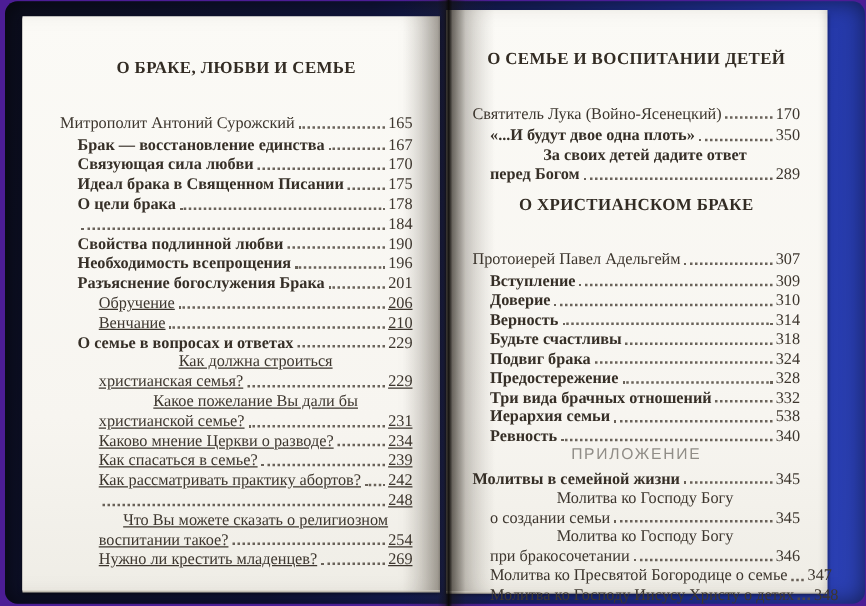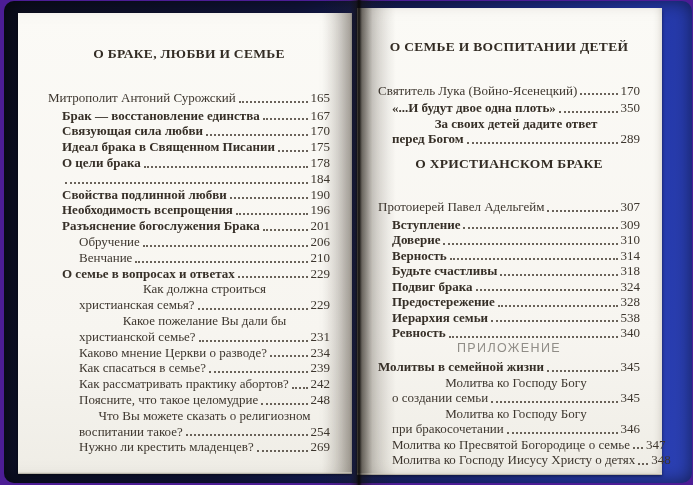--- a/index.html
+++ b/index.html
@@ -22,21 +22,21 @@
   .page-right .toc{padding:31px 22px 0 21px;}
   .heading{font-weight:bold;font-size:13.5px;letter-spacing:.3px;color:#332c24;margin:0 0 4px 0;}
   .heading.appendix{font-family:"Liberation Sans","DejaVu Sans",sans-serif;font-weight:normal;
         color:#908d87;font-size:12.5px;letter-spacing:1.4px;margin:0 0 3px 0;}
   .gap-top{margin-top:9px;}
   .entry{margin:0;}
   .entry.bold .txt,.entry.bold .line{font-weight:bold;color:#362f27;}
   .entry.regular.ind0{margin-bottom:2px;margin-top:28px;}
   .ind0{padding-left:0;}
   .ind1{padding-left:14px;}
-  .ind2{padding-left:31px;}
+  .ind2{padding-left:31px;text-decoration:underline;}
   .row{display:flex;align-items:baseline;}
   .txt{white-space:nowrap;}
   .leader{flex:1;min-width:10px;border-bottom:2px dotted rgba(80,72,62,.85);
           align-self:flex-end;margin:0 3px 3px 3px;}
   .num{white-space:nowrap;color:#3d362e;}
 </style>
 </head>
 <body>
 
 <div class="scene">
@@ -159,21 +159,20 @@
         </div>
         <div class="entry regular ind2">
           <div class="row">
             <span class="txt">Как рассматривать практику абортов?</span>
             <span class="leader"></span>
             <span class="num">242</span>
           </div>
         </div>
         <div class="entry regular ind2">
           <div class="row">
-            <span class="txt">Поясните, что такое целомудрие</span>
             <span class="leader"></span>
             <span class="num">248</span>
           </div>
         </div>
         <div class="entry regular ind2">
           <div class="line">Что Вы можете сказать о религиозном</div>
           <div class="row">
             <span class="txt">воспитании такое?</span>
             <span class="leader"></span>
             <span class="num">254</span>
@@ -258,20 +257,27 @@
         </div>
         <div class="entry bold ind1">
           <div class="row">
             <span class="txt">Предостережение</span>
             <span class="leader"></span>
             <span class="num">328</span>
           </div>
         </div>
         <div class="entry bold ind1">
           <div class="row">
+            <span class="txt">Три вида брачных отношений</span>
+            <span class="leader"></span>
+            <span class="num">332</span>
+          </div>
+        </div>
+        <div class="entry bold ind1">
+          <div class="row">
             <span class="txt">Иерархия семьи</span>
             <span class="leader"></span>
             <span class="num">538</span>
           </div>
         </div>
         <div class="entry bold ind1">
           <div class="row">
             <span class="txt">Ревность</span>
             <span class="leader"></span>
             <span class="num">340</span>

